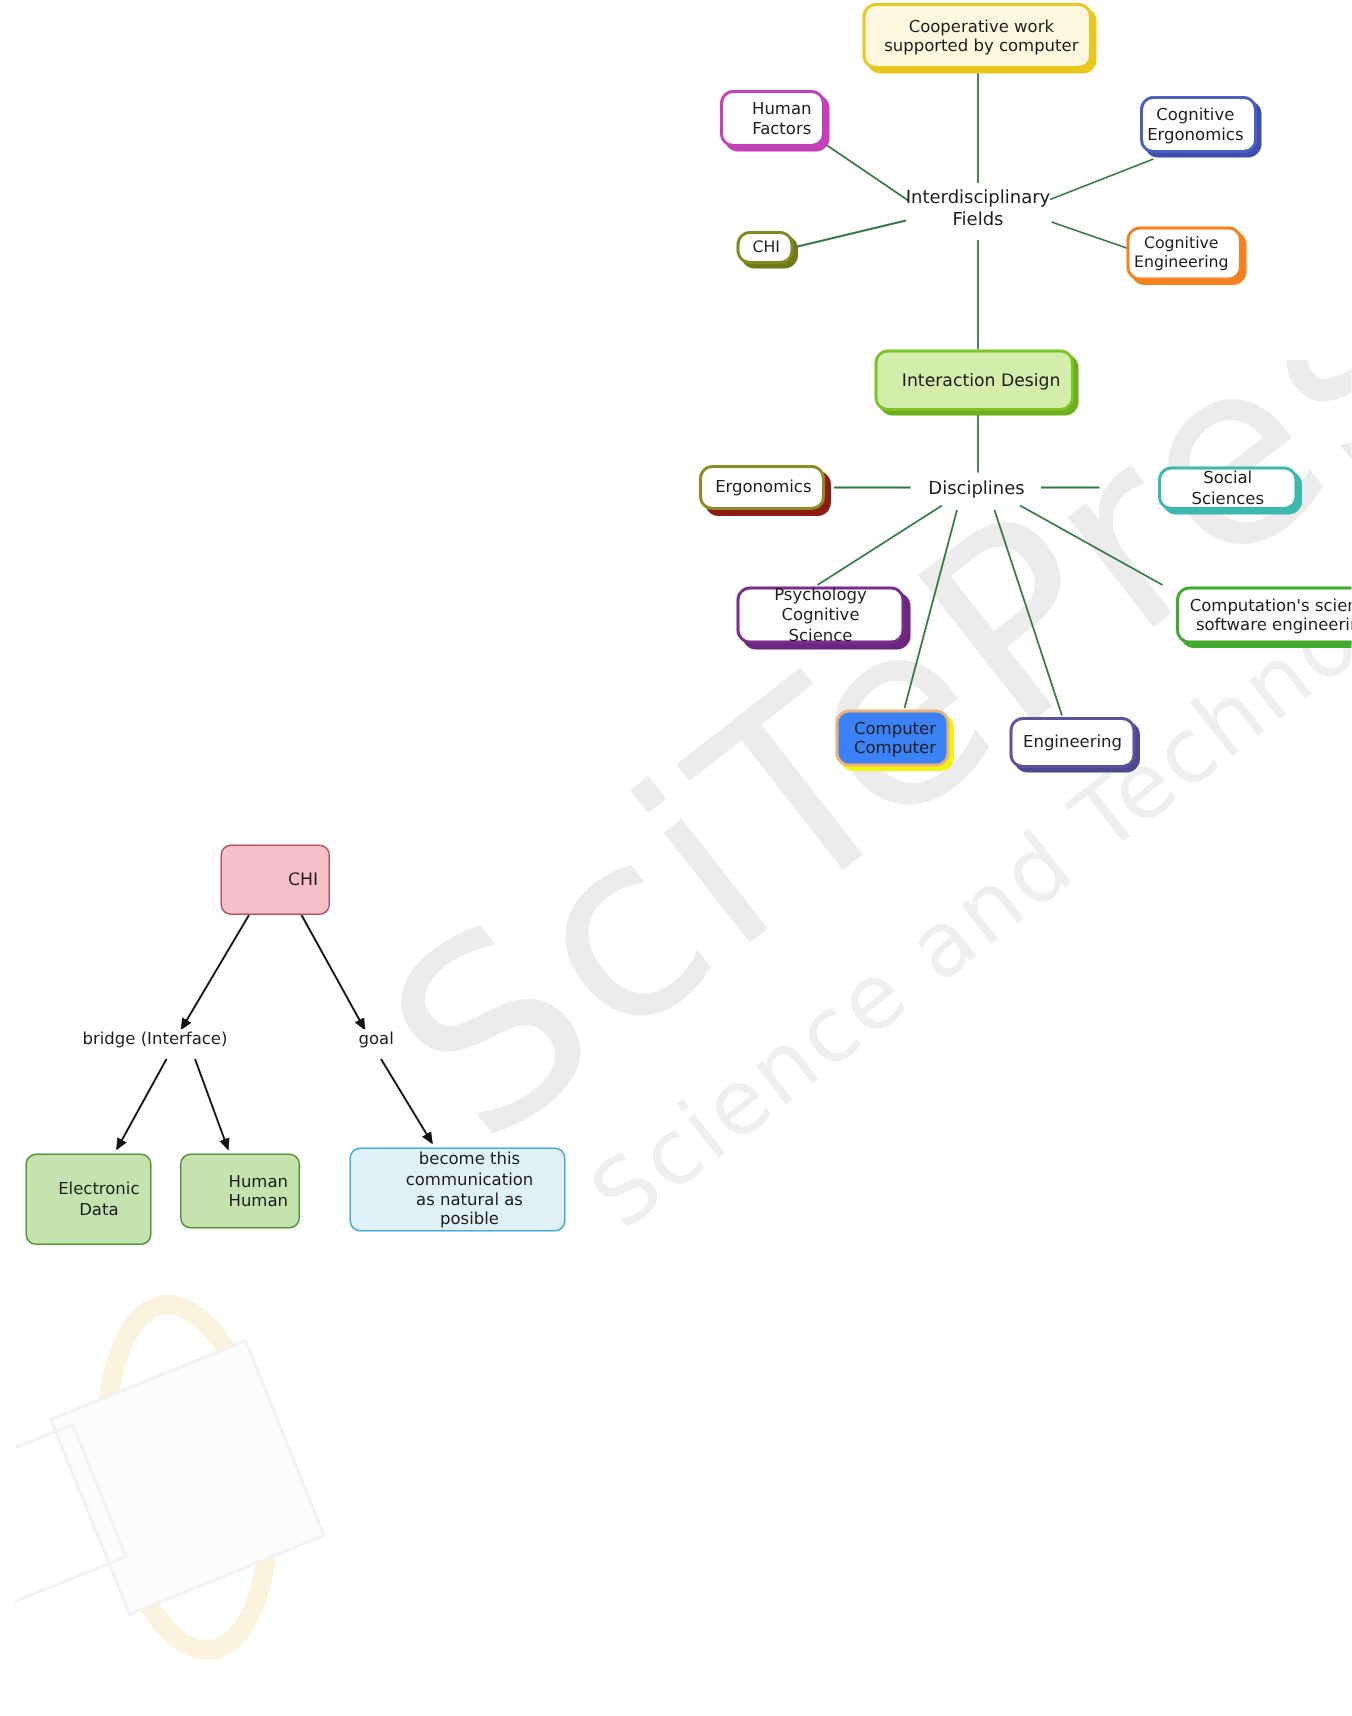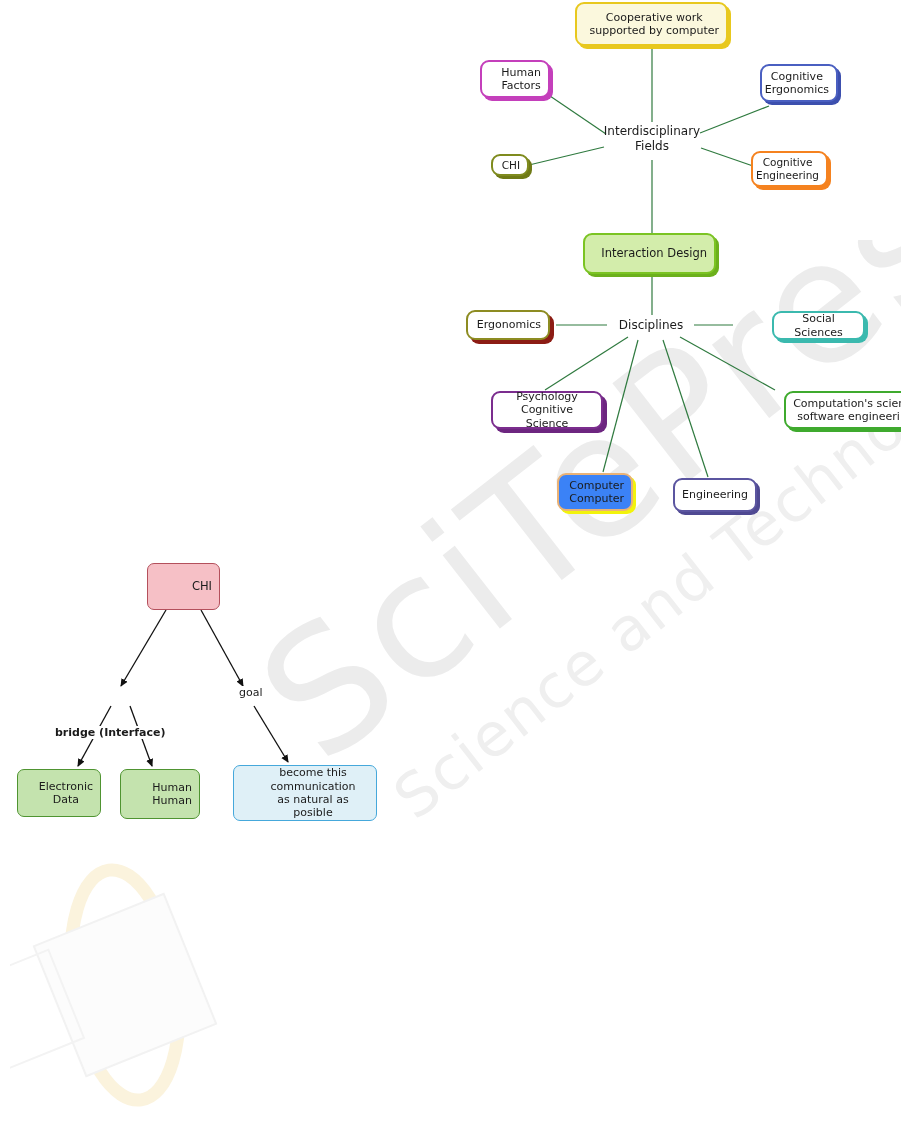--- a/index.html
+++ b/index.html
@@ -177,29 +177,29 @@
 <div class="node" style="left:673px;top:478px;width:84px;height:34px;
             background:#ffffff;border:2.5px solid #5b55a0;box-shadow:3px 3px 0 #4f4992;">
   <span>Engineering</span>
 </div>
 
 <div class="node" style="left:147px;top:563px;width:73px;height:47px;border-radius:7px;
             background:#f6c0c6;border:1.6px solid #b4505c;font-size:11.5px;">
   <span>CHI</span>
 </div>
 
-<div class="elabel" style="left:53px;top:726px;font-weight:bold;">
+<div class="elabel" style="left:53px;top:686px;">
   <span>bridge (Interface)</span>
 </div>
 
 <div class="elabel" style="left:237px;top:686px;">
   <span>goal</span>
 </div>
 
-<div class="node" style="left:17px;top:769px;width:84px;height:48px;border-radius:7px;
+<div class="node" style="left:17px;top:769px;width:84px;height:61px;border-radius:7px;
             background:#c4e3ae;border:1.6px solid #4f9431;">
   <div>
     <span>Electronic</span>
     <span>Data</span>
   </div>
 </div>
 
 <div class="node" style="left:120px;top:769px;width:80px;height:50px;border-radius:7px;
             background:#c4e3ae;border:1.6px solid #4f9431;">
   <div>

